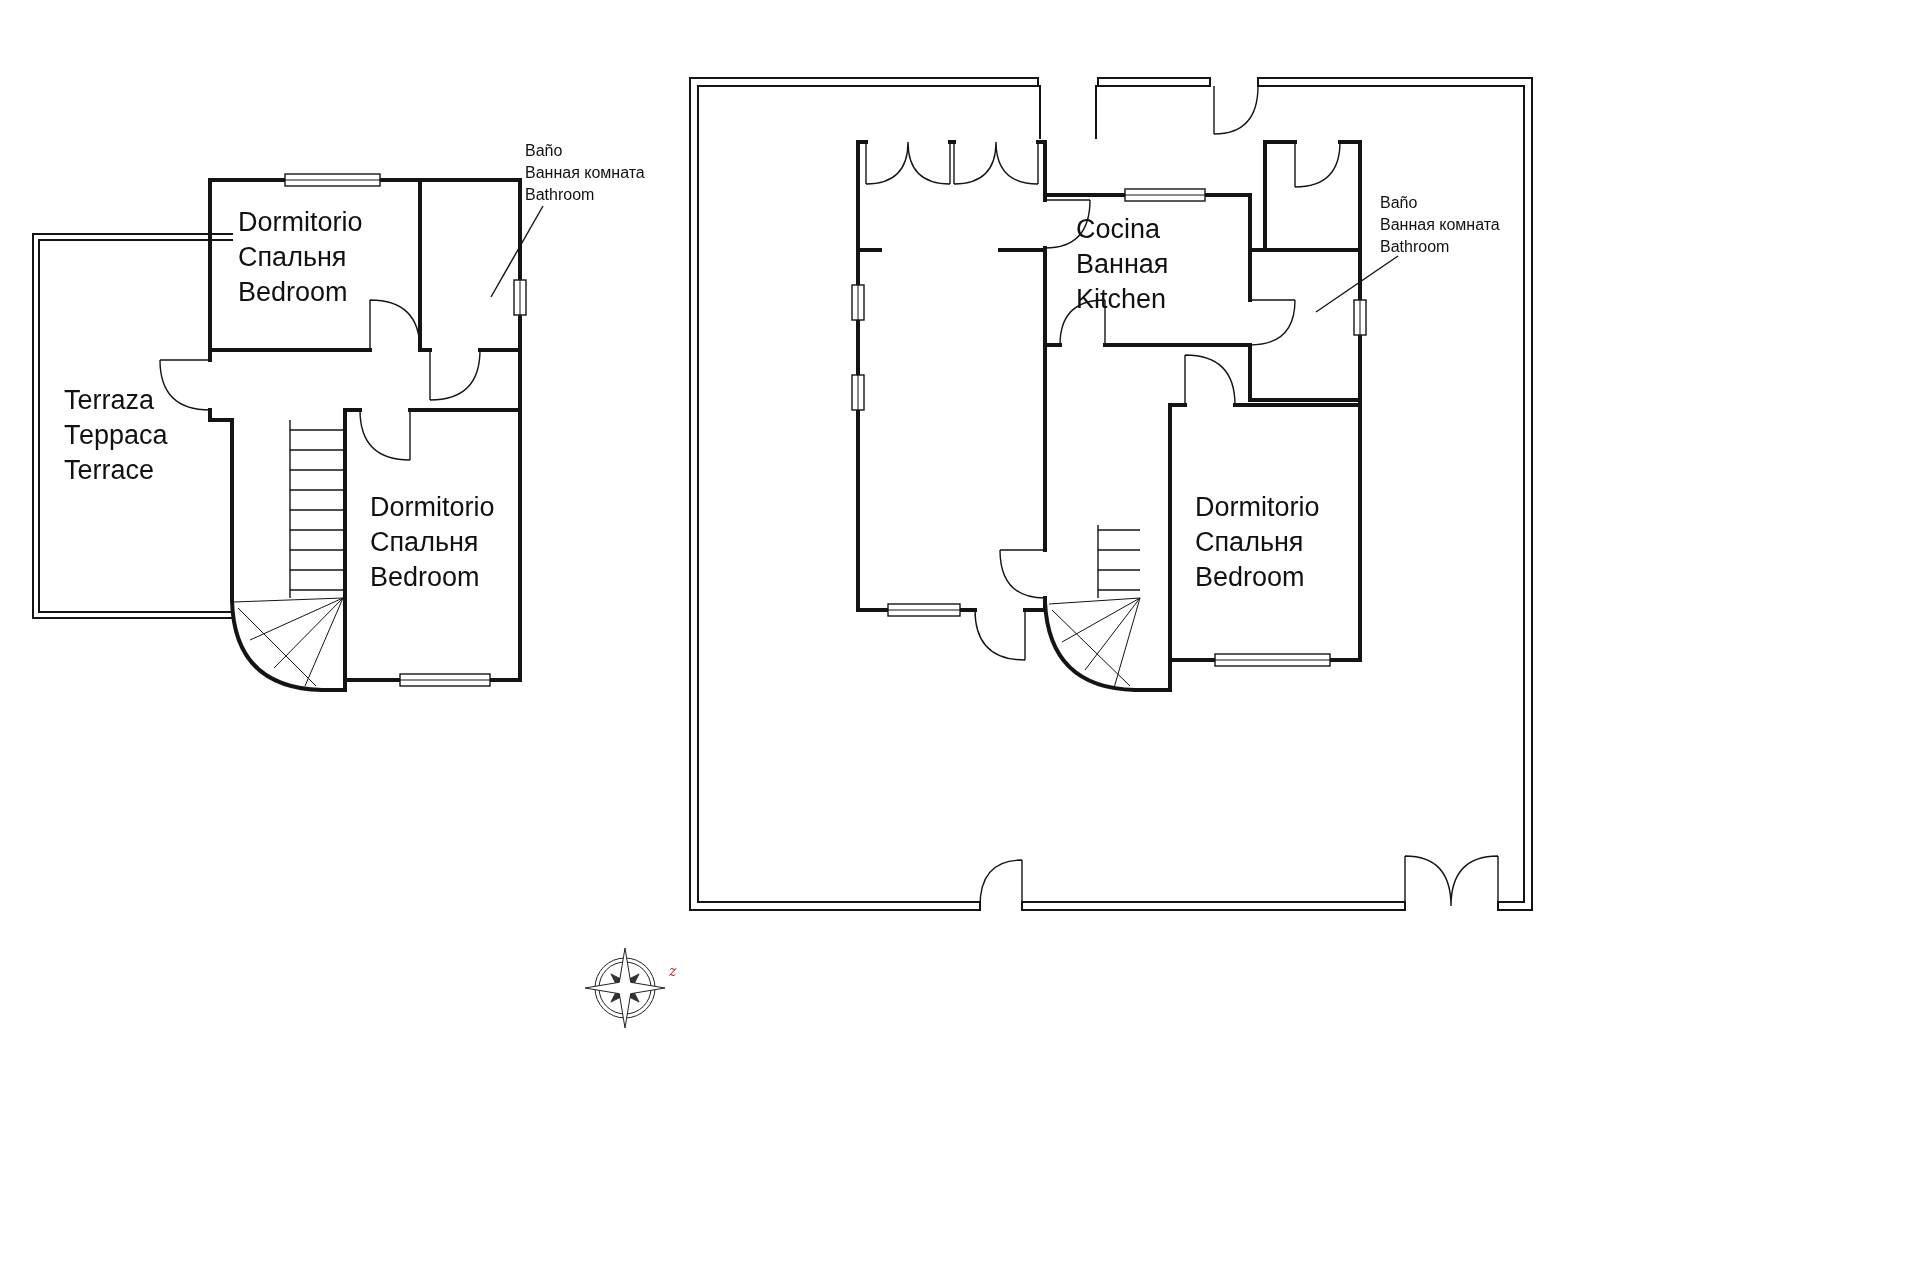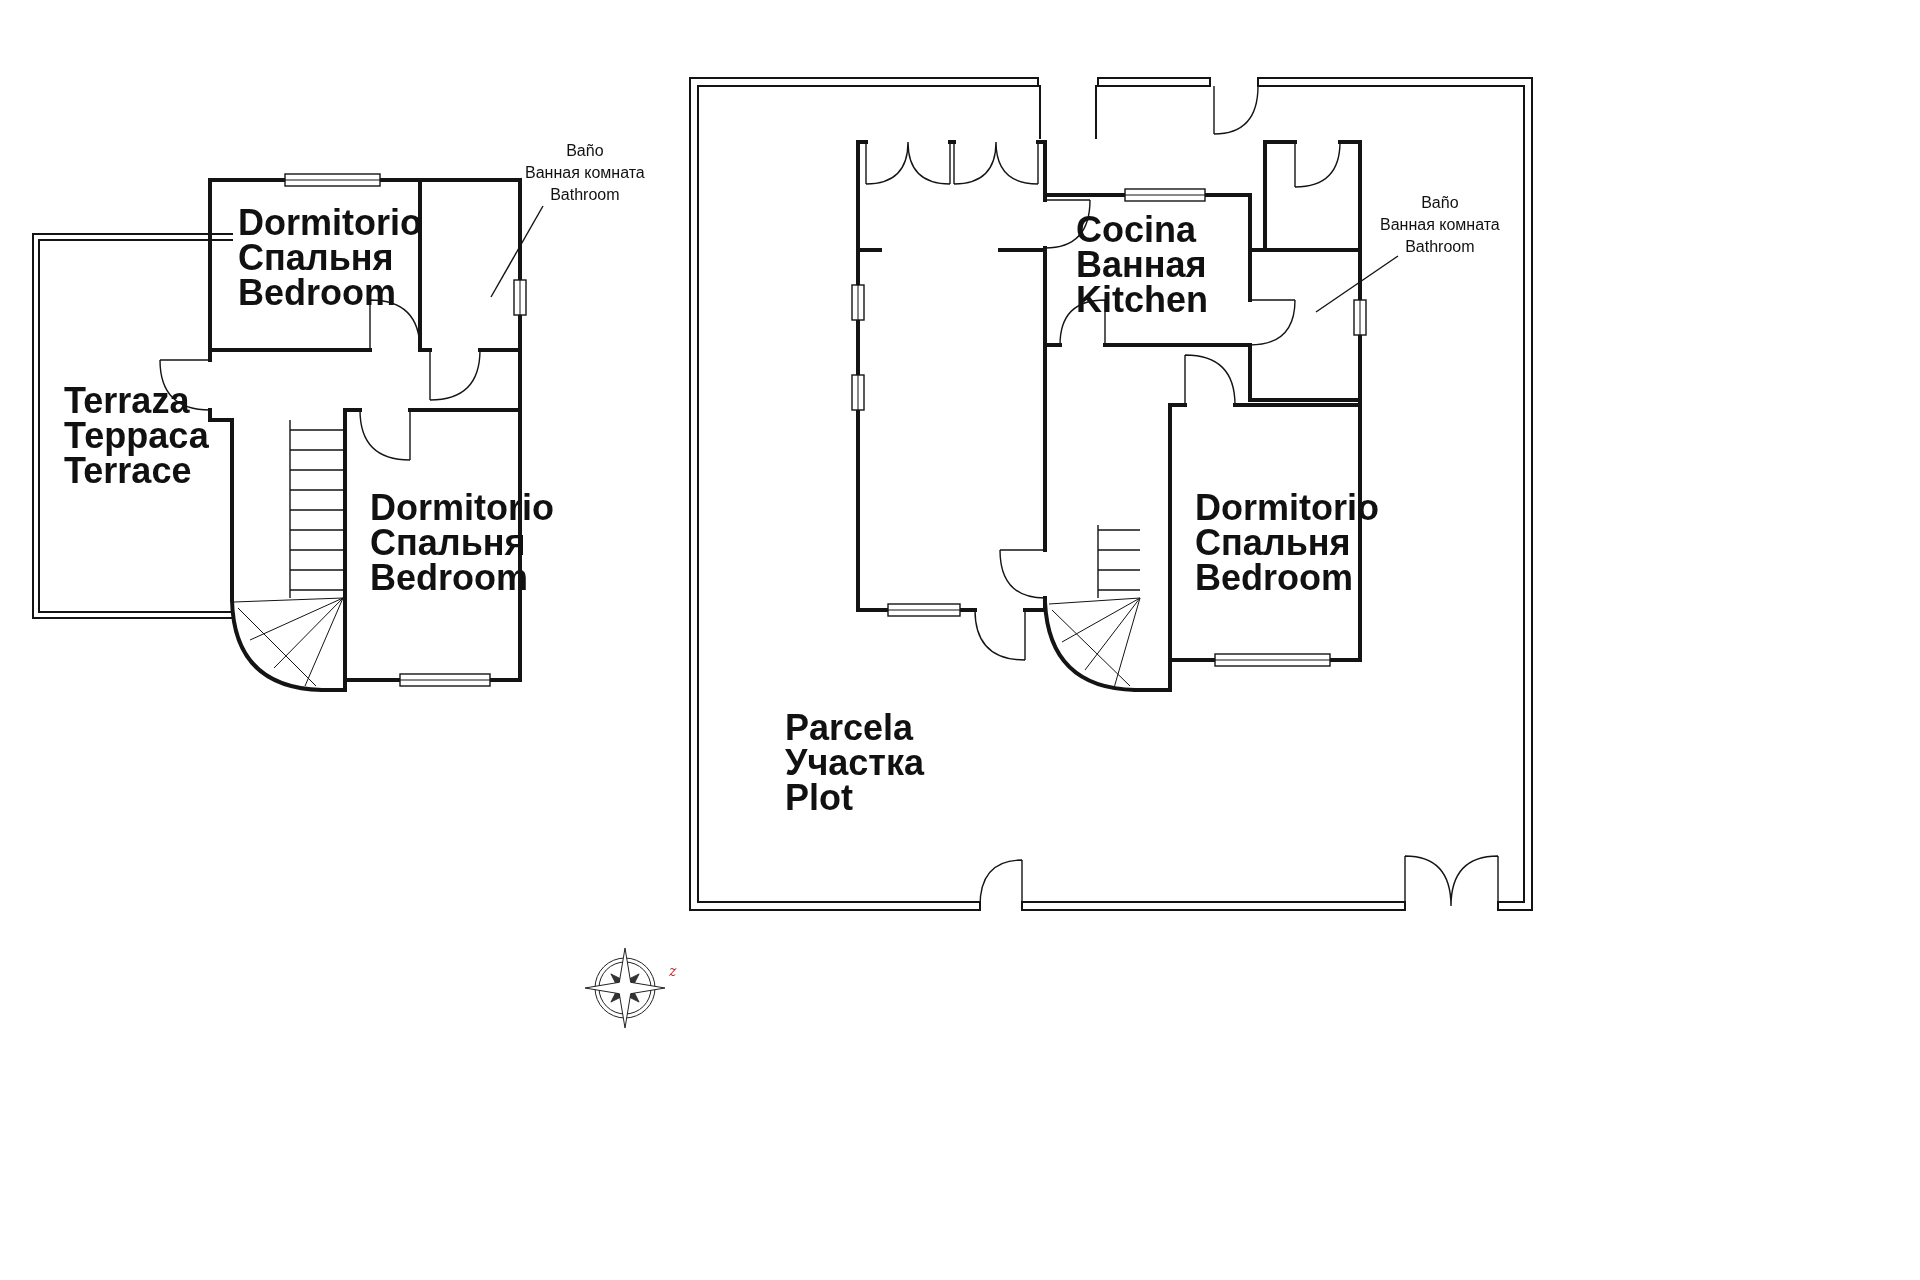--- a/index.html
+++ b/index.html
@@ -15,22 +15,22 @@
   .wall{stroke:#141414;stroke-width:4;fill:none;stroke-linecap:square;}
   .wall2{stroke:#141414;stroke-width:2;fill:none;stroke-linecap:square;}
   .thin{stroke:#141414;stroke-width:1.4;fill:none;stroke-linecap:butt;}
   .hair{stroke:#141414;stroke-width:1;fill:none;}
   .winr{fill:#ffffff;stroke:#141414;stroke-width:1.4;}
   .star-long{fill:#ffffff;stroke:#222;stroke-width:1;}
   .star-short{fill:#333;stroke:#222;stroke-width:0.8;}
   .compass-circle{fill:none;stroke:#222;stroke-width:1;}
   .compass-mark{font:italic 14px "DejaVu Serif", serif;fill:#c0202a;}
   .label{position:absolute;white-space:nowrap;}
-  .label-room{font-size:36px;line-height:35px;font-weight:bold;}
-  .label-note{font-size:16px;line-height:22px;text-align:center;}
+  .label-room{font-size:27px;line-height:35px;}
+  .label-note{font-size:16px;line-height:22px;}
 </style>
 </head>
 <body>
 
 <div class="canvas">
 
   <svg class="plan-svg" viewBox="0 0 1920 1280">
 
     <g>
 
@@ -187,19 +187,14 @@
     <div>Bathroom</div>
   </div>
 
 
   <div class="label label-room" style="left:1195px;top:490px">
     <div>Dormitorio</div>
     <div>Спальня</div>
     <div>Bedroom</div>
   </div>
 
-  <div class="label label-room" style="left:785px;top:710px">
-    <div>Parcela</div>
-    <div>Участка</div>
-    <div>Plot</div>
-  </div>
 
 </div>
 
 </body></html>

